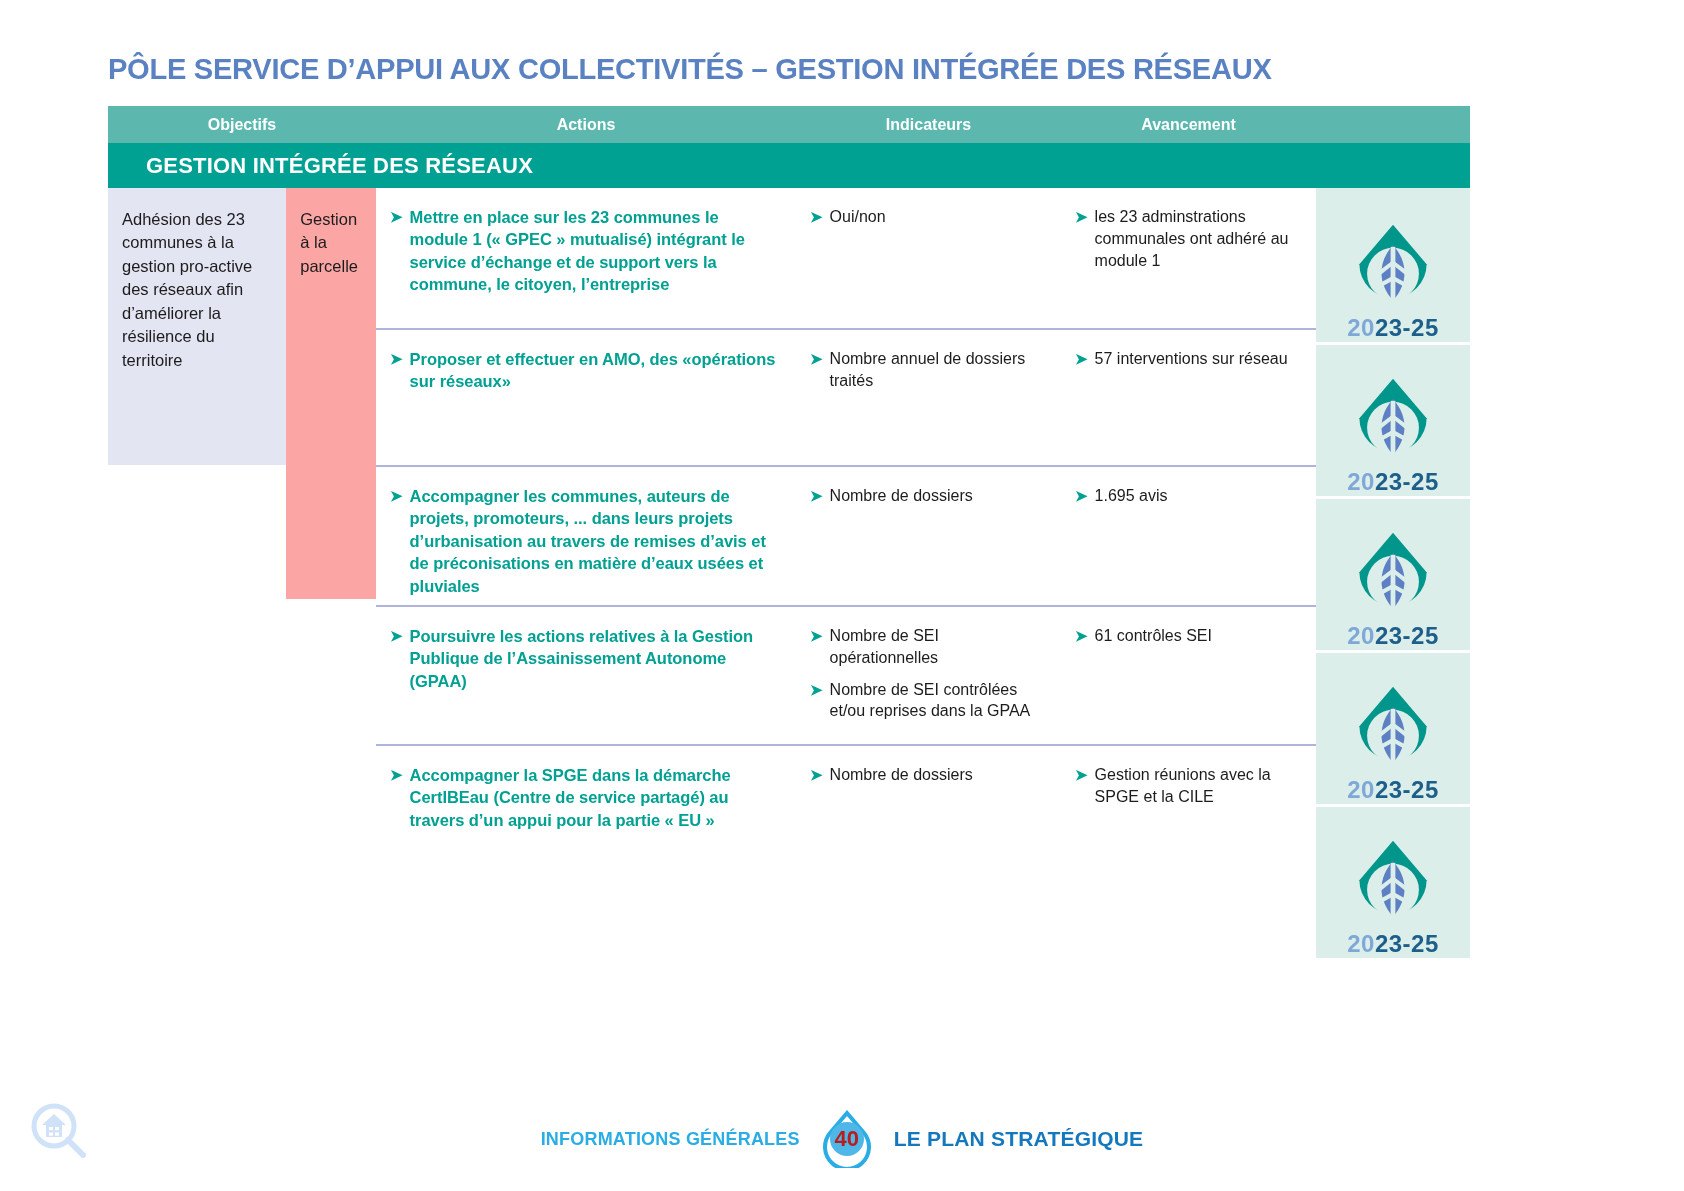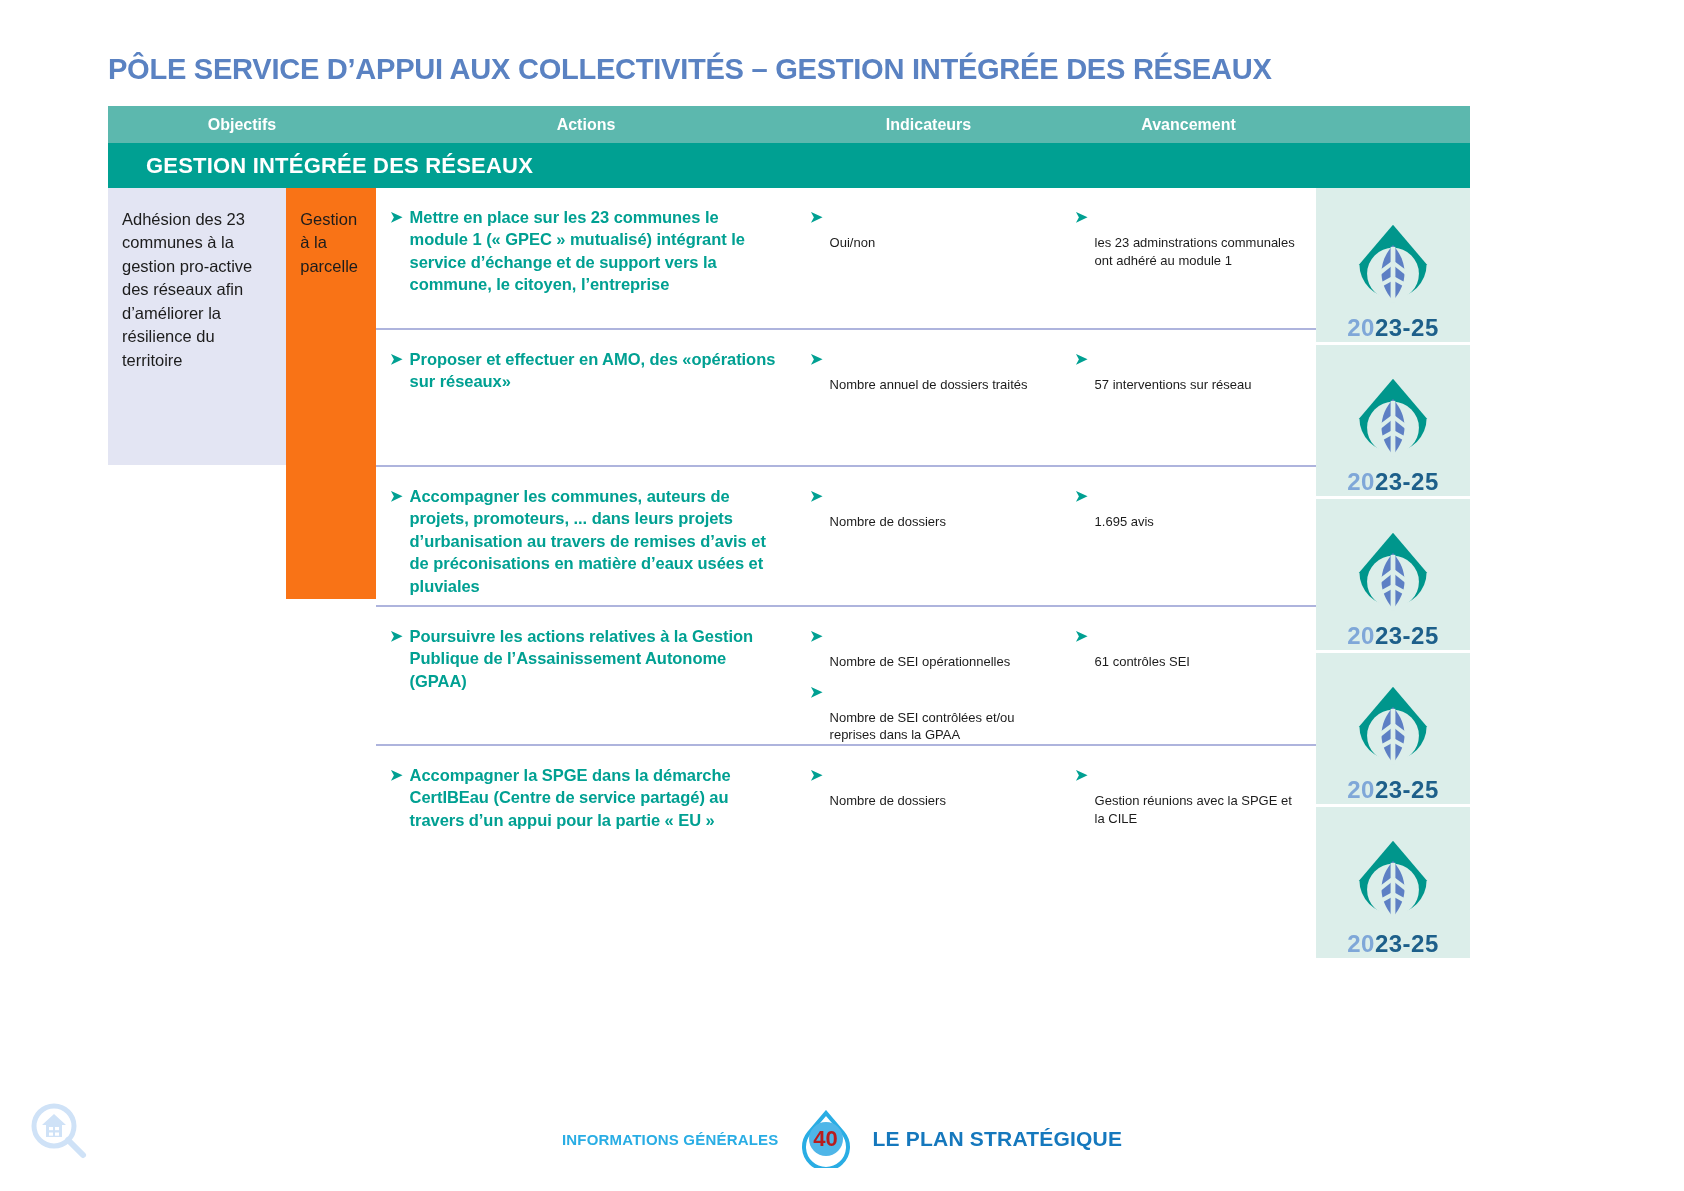--- a/index.html
+++ b/index.html
@@ -85,21 +85,21 @@
     flex-direction: row;
   }
   .obj-cell {
     background: #e3e5f3;
     box-sizing: border-box;
     padding: 20px 18px 14px 14px;
     color: #1c1c1c;
     font-size: 16.5px;
     line-height: 1.42;
   }
-  .obj-cell.plain { background: #f97316; }
+  .obj-cell.plain { background: #fca5a5; }
 
   
   .rows-col {
     flex: 1 1 auto;
     display: flex;
     flex-direction: column;
   }
   .row {
     display: flex;
     box-sizing: border-box;
@@ -136,22 +136,21 @@
 
   .act .bl-text {
     color: #00a092;
     font-size: 16.5px;
     font-weight: bold;
     letter-spacing: -0.05px;
   }
   .ind .bl-text,
   .avc .bl-text {
     color: #1c1c1c;
-    font-size: 13px;
-    margin-top: 28px;
+    font-size: 16px;
   }
 
   
   .badge-cell {
     width: 154px;
     flex: 0 0 154px;
     background: #dceeea;
     border-top: 3px solid #ffffff;
     display: flex;
     flex-direction: column;
@@ -182,21 +181,21 @@
     left: 0;
     top: 1110px;
     width: 1684px;
     display: flex;
     align-items: center;
     justify-content: center;
     gap: 18px;
   }
   .foot-left {
     color: #29ade4;
-    font-size: 15px;
+    font-size: 18px;
     font-weight: bold;
     letter-spacing: 0.2px;
   }
   .foot-right {
     color: #1578bd;
     font-size: 21px;
     font-weight: bold;
     letter-spacing: 0.2px;
   }
   .page-badge { position: relative; width: 58px; height: 58px; }

